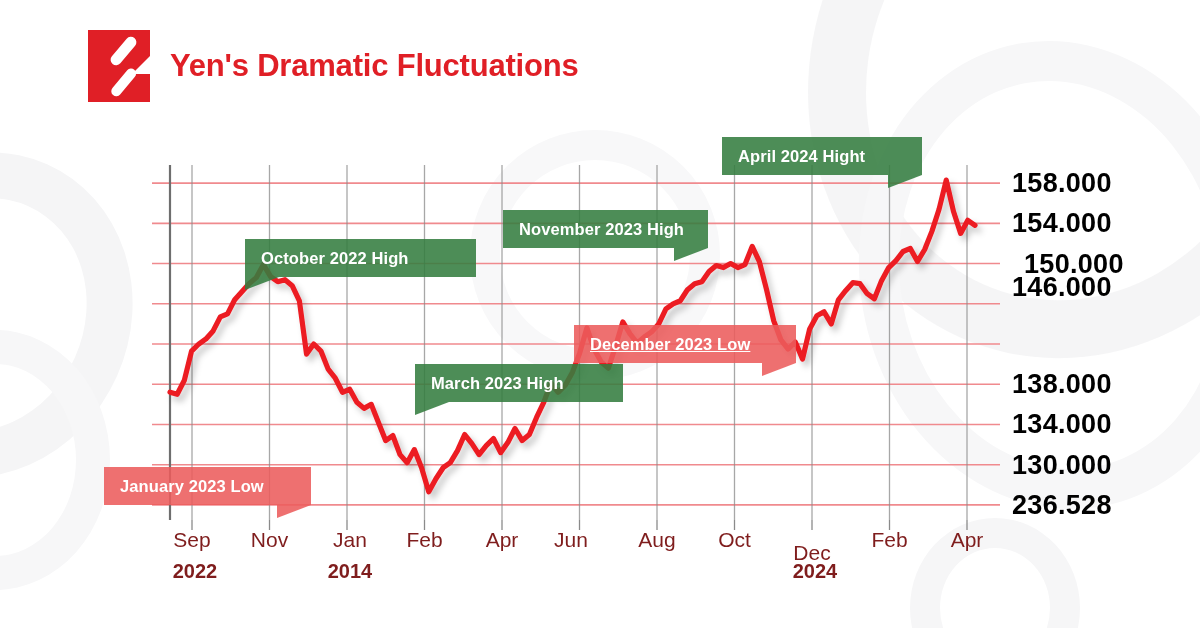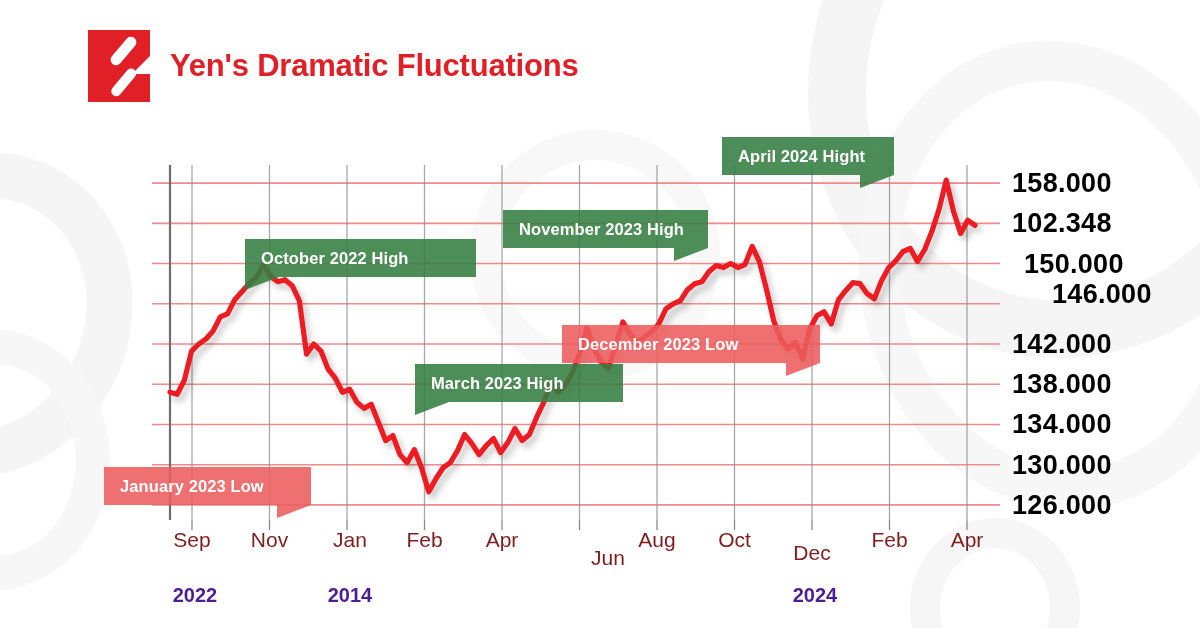--- a/index.html
+++ b/index.html
@@ -106,22 +106,22 @@
   .xlabel {
     position: absolute;
     top: 528px;
     color: #7f1d1d;
     font-size: 21px;
     white-space: nowrap;
     transform: translateX(-50%);
   }
   .yearlabel {
     position: absolute;
-    top: 584px;
-    color: #4c1d95;
+    top: 560px;
+    color: #7f1d1d;
     font-size: 20px;
     font-weight: bold;
     white-space: nowrap;
     transform: translateX(-50%);
   }
 
   
   .callouts { position:absolute; left:0; top:0; width:1200px; height:628px; z-index:6; }
   .callout {
     position: absolute;
@@ -213,37 +213,36 @@
           <line x1="812" x2="812" y1="520" y2="530" stroke="#8a8a8a" stroke-width="1.3"></line>
           <line x1="889.5" x2="889.5" y1="520" y2="530" stroke="#8a8a8a" stroke-width="1.3"></line>
           <line x1="967" x2="967" y1="520" y2="530" stroke="#8a8a8a" stroke-width="1.3"></line>
         </g>
       <line id="y-axis-line" x1="170" y1="165" x2="170" y2="520" stroke="#6e6e6e" stroke-width="2.2"></line>
       <path id="series-path" fill="none" stroke="#ec1c24" stroke-width="5.2" stroke-linejoin="round" stroke-linecap="round" filter="url(#lineshadow)" d="M 170.00 392.28 L 177.19 394.29 L 184.38 380.21 L 191.56 351.05 L 198.75 344.01 L 205.94 338.98 L 213.13 330.93 L 220.31 316.86 L 227.50 313.84 L 234.69 299.76 L 241.88 291.71 L 249.06 283.67 L 256.25 277.63 L 263.44 264.56 L 270.63 276.63 L 277.81 281.66 L 285.00 279.65 L 292.19 285.68 L 299.38 300.76 L 306.56 354.07 L 313.75 344.01 L 320.94 351.05 L 328.13 369.15 L 335.31 378.20 L 342.50 392.28 L 349.69 389.26 L 356.88 402.34 L 364.06 408.37 L 371.25 404.35 L 378.44 422.45 L 385.63 440.55 L 392.81 435.52 L 400.00 454.63 L 407.19 462.68 L 414.38 449.60 L 421.56 467.71 L 428.75 491.84 L 435.94 478.77 L 443.13 467.71 L 450.31 462.68 L 457.50 450.61 L 464.69 434.52 L 471.88 443.57 L 479.06 454.63 L 486.25 445.58 L 493.44 438.54 L 500.63 452.62 L 507.81 442.56 L 515.00 428.48 L 522.19 440.55 L 529.38 434.52 L 536.56 417.42 L 543.75 402.34 L 550.94 383.23 L 558.13 392.28 L 565.31 385.24 L 572.50 372.17 L 579.69 353.06 L 586.88 327.92 L 594.06 349.04 L 601.25 362.11 L 608.44 368.14 L 615.63 346.02 L 622.81 321.88 L 630.00 333.95 L 637.19 343.00 L 644.38 336.97 L 651.56 331.94 L 658.75 323.90 L 665.94 308.81 L 673.13 303.78 L 680.31 300.76 L 687.50 289.70 L 694.69 283.67 L 701.88 281.66 L 709.06 271.60 L 716.25 265.57 L 723.44 267.58 L 730.63 263.56 L 737.81 267.58 L 745.00 264.56 L 752.19 246.46 L 759.38 261.54 L 766.56 289.70 L 773.75 320.88 L 780.94 339.99 L 788.13 349.04 L 795.31 342.00 L 802.50 359.09 L 809.69 328.92 L 816.88 315.85 L 824.06 311.83 L 831.25 323.90 L 838.44 299.76 L 845.63 290.71 L 852.81 282.66 L 860.00 283.67 L 867.19 293.73 L 874.38 298.75 L 881.56 280.65 L 888.75 267.58 L 895.94 260.54 L 903.13 251.49 L 910.31 248.47 L 917.50 261.54 L 924.69 249.48 L 931.88 231.37 L 939.06 209.25 L 946.25 180.08 L 953.44 211.26 L 960.63 233.39 L 967.81 220.31 L 975.00 225.34"></path>
     </svg>
   </div>
 
   <div class="ylabels" id="ylabels">
-      <div class="ylabel" style="top: 504.915px;">126.000</div>
+      <div class="ylabel" style="top: 504.915px;">236.528</div>
       <div class="ylabel" style="top: 464.688px;">130.000</div>
       <div class="ylabel" style="top: 424.462px;">134.000</div>
       <div class="ylabel" style="top: 384.235px;">138.000</div>
-      <div class="ylabel" style="top: 344.008px;">142.000</div>
-      <div class="ylabel" style="top: 294px; margin-left: 40px;">146.000</div>
+      <div class="ylabel" style="top: 287px;">146.000</div>
       <div class="ylabel" style="top: 263.555px; margin-left: 12px;">150.000</div>
-      <div class="ylabel" style="top: 223.329px;">102.348</div>
+      <div class="ylabel" style="top: 223.329px;">154.000</div>
       <div class="ylabel" style="top: 183.102px;">158.000</div>
     </div>
   <div class="xlabels" id="xlabels">
       <div class="xlabel" style="left: 192px;">Sep</div>
       <div class="xlabel" style="left: 269.5px;">Nov</div>
       <div class="xlabel" style="left: 338px; margin-left: 12px;">Jan</div>
       <div class="xlabel" style="left: 424.5px;">Feb</div>
       <div class="xlabel" style="left: 502px;">Apr</div>
-      <div class="xlabel" style="left: 608px; margin-top: 18px;">Jun</div>
+      <div class="xlabel" style="left: 571px;">Jun</div>
       <div class="xlabel" style="left: 657px;">Aug</div>
       <div class="xlabel" style="left: 734.5px;">Oct</div>
       <div class="xlabel" style="left: 812px; margin-top: 13px;">Dec</div>
       <div class="xlabel" style="left: 889.5px;">Feb</div>
       <div class="xlabel" style="left: 967px;">Apr</div>
       <div class="yearlabel" style="left: 195px;">2022</div>
       <div class="yearlabel" style="left: 350px;">2014</div>
       <div class="yearlabel" style="left: 815px;">2024</div>
     </div>
   <div class="callouts" id="callouts">
@@ -256,23 +255,23 @@
         <span class="tail right"></span>
       </div>
       <div class="callout green" style="left: 415px; top: 364px; width: 208px;">
         <span>March 2023 High</span>
         <span class="tail left"></span>
       </div>
       <div class="callout green" style="left: 503px; top: 210px; width: 205px;">
         <span>November 2023 High</span>
         <span class="tail right"></span>
       </div>
-      <div class="callout red" style="left: 562px; top: 325px; width: 258px;">
+      <div class="callout red" style="left: 574px; top: 325px; width: 222px; text-decoration: underline;">
         <span>December 2023 Low</span>
         <span class="tail right"></span>
       </div>
-      <div class="callout green" style="left: 722px; top: 137px; width: 172px;">
+      <div class="callout green" style="left: 722px; top: 137px; width: 200px;">
         <span>April 2024 Hight</span>
         <span class="tail right"></span>
       </div>
     </div>
 
 </div>
 
 </body></html>

